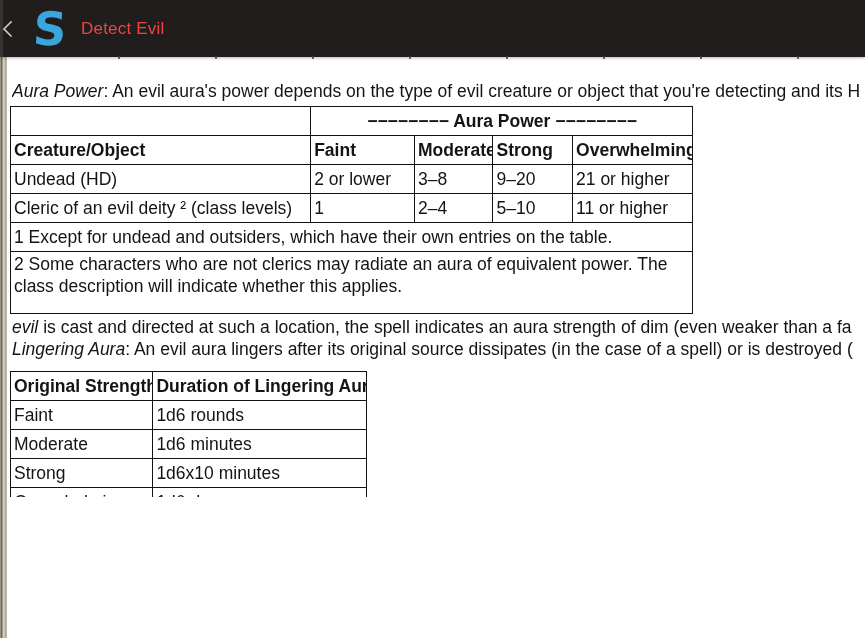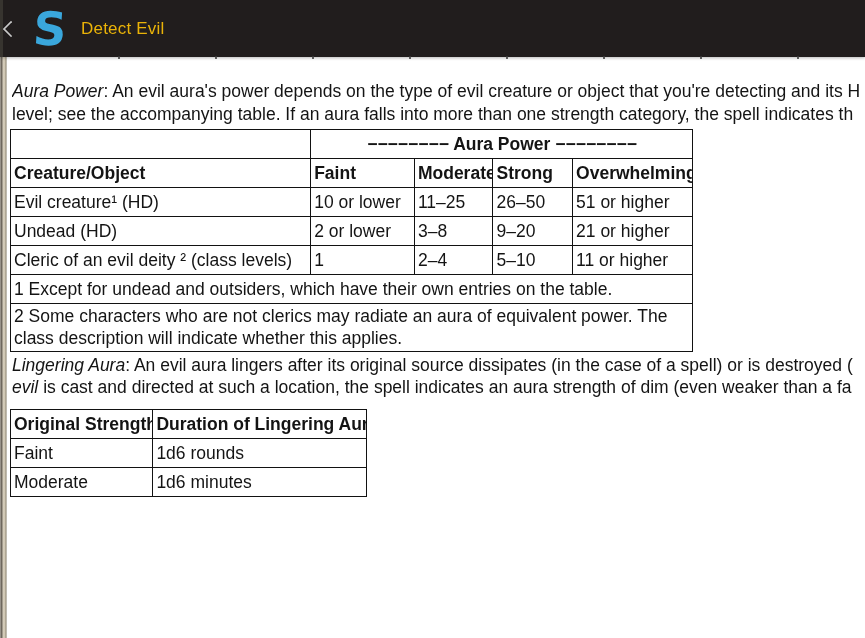--- a/index.html
+++ b/index.html
@@ -20,21 +20,21 @@
     width:10px; height:10px; margin-left:2px;
     border-left:2.5px solid #c9c9c9; border-bottom:2.5px solid #c9c9c9;
     transform:rotate(45deg); border-radius:1px;
   }
   .logo {
     margin-left:10px; width:34px; text-align:center;
     font-family:"DejaVu Sans", sans-serif; font-weight:bold;
     font-size:46px; line-height:46px; color:#3aa7dc;
     transform:skewX(-4deg);
   }
-  .bar-title { margin-left:14px; font-size:17px; color:#eab308; letter-spacing:.2px; }
+  .bar-title { margin-left:14px; font-size:17px; color:#ef4444; letter-spacing:.2px; }
   
   .left-strip {
     position:absolute; left:0; top:57px; width:7px; height:581px; z-index:1;
     background:linear-gradient(to right,
       #c2beb6 0px, #6e675d 1px, #6e675d 2px, #d5cdbb 3px,
       #cfc6b2 5px, #8f8775 6px, #efeeea 7px);
   }
   
   .remnants {
     position:absolute; top:56px; left:118px; width:740px; height:3px; z-index:3;
@@ -56,21 +56,21 @@
   table { border-collapse:collapse; table-layout:fixed; margin-left:10px; font-size:17.5px; }
   .t1 { margin-top:3px; width:683px; }
   .t2 { margin-top:11px; width:357px; }
   td, th {
     border:1px solid #121212; padding:0 2px 0 3px;
     height:28px; line-height:28px; overflow:hidden; white-space:nowrap;
     font-size:17.5px;
   }
   th { text-align:left; font-weight:bold; }
   .span-head { text-align:center; font-weight:bold; }
-  .fn2 { height:auto; line-height:22px; padding-top:1px; padding-bottom:2px; white-space:normal; }
+  .fn2 { height:auto; line-height:22px; padding-top:1px; padding-bottom:16px; white-space:normal; }
   .p2 { margin-top:2px; }
   .footer-line {
     margin:2px 0 0 12px; font-size:17.5px; line-height:22px;
     white-space:nowrap; overflow:hidden;
   }
 </style>
 </head>
 <body>
 
 <div class="app-bar">
@@ -81,21 +81,20 @@
   <div class="bar-title">Detect Evil</div>
 </div>
 
 <div class="left-strip"></div>
 <div class="remnants"></div>
 
 <div class="content">
 
   <p class="para">
     <span class="line"><i>Aura Power</i><span>: An evil aura's power depends on the type of evil creature or object that you're detecting and its H</span></span>
-    <span class="line"><span>level; see the accompanying table. If an aura falls into more than one strength category, the spell indicates th</span></span>
   </p>
 
   <table class="t1">
     <colgroup>
         <col style="width:298px">
         <col style="width:103px">
         <col style="width:78px">
         <col style="width:79px">
         <col style="width:119px">
       </colgroup>
@@ -103,27 +102,20 @@
         <tr>
       <td></td>
       <td class="span-head" colspan="4">−−−−−−−− Aura Power −−−−−−−−</td>
     </tr>
     <tr>
       <th>Creature/Object</th>
       <th>Faint</th>
       <th>Moderate</th>
       <th>Strong</th>
       <th>Overwhelming</th>
-    </tr>
-    <tr>
-      <td>Evil creature¹ (HD)</td>
-      <td>10 or lower</td>
-      <td>11–25</td>
-      <td>26–50</td>
-      <td>51 or higher</td>
     </tr>
     <tr>
       <td>Undead (HD)</td>
       <td>2 or lower</td>
       <td>3–8</td>
       <td>9–20</td>
       <td>21 or higher</td>
     </tr>
     <tr>
       <td>Cleric of an evil deity ² (class levels)</td>
@@ -135,22 +127,22 @@
     <tr>
       <td colspan="5">1 Except for undead and outsiders, which have their own entries on the table.</td>
     </tr>
     <tr>
       <td colspan="5" class="fn2">2 Some characters who are not clerics may radiate an aura of equivalent power. The class description will indicate whether this applies.</td>
     </tr>
   </tbody>
     </table>
 
   <p class="para p2">
+    <span class="line"><i>evil</i><span> is cast and directed at such a location, the spell indicates an aura strength of dim (even weaker than a fa</span></span>
     <span class="line"><i>Lingering Aura</i><span>: An evil aura lingers after its original source dissipates (in the case of a spell) or is destroyed (</span></span>
-    <span class="line"><i>evil</i><span> is cast and directed at such a location, the spell indicates an aura strength of dim (even weaker than a fa</span></span>
   </p>
 
   <table class="t2">
     <colgroup>
         <col style="width:142px">
         <col style="width:213px">
       </colgroup>
     <tbody>
         <tr>
       <th>Original Strength</th>

